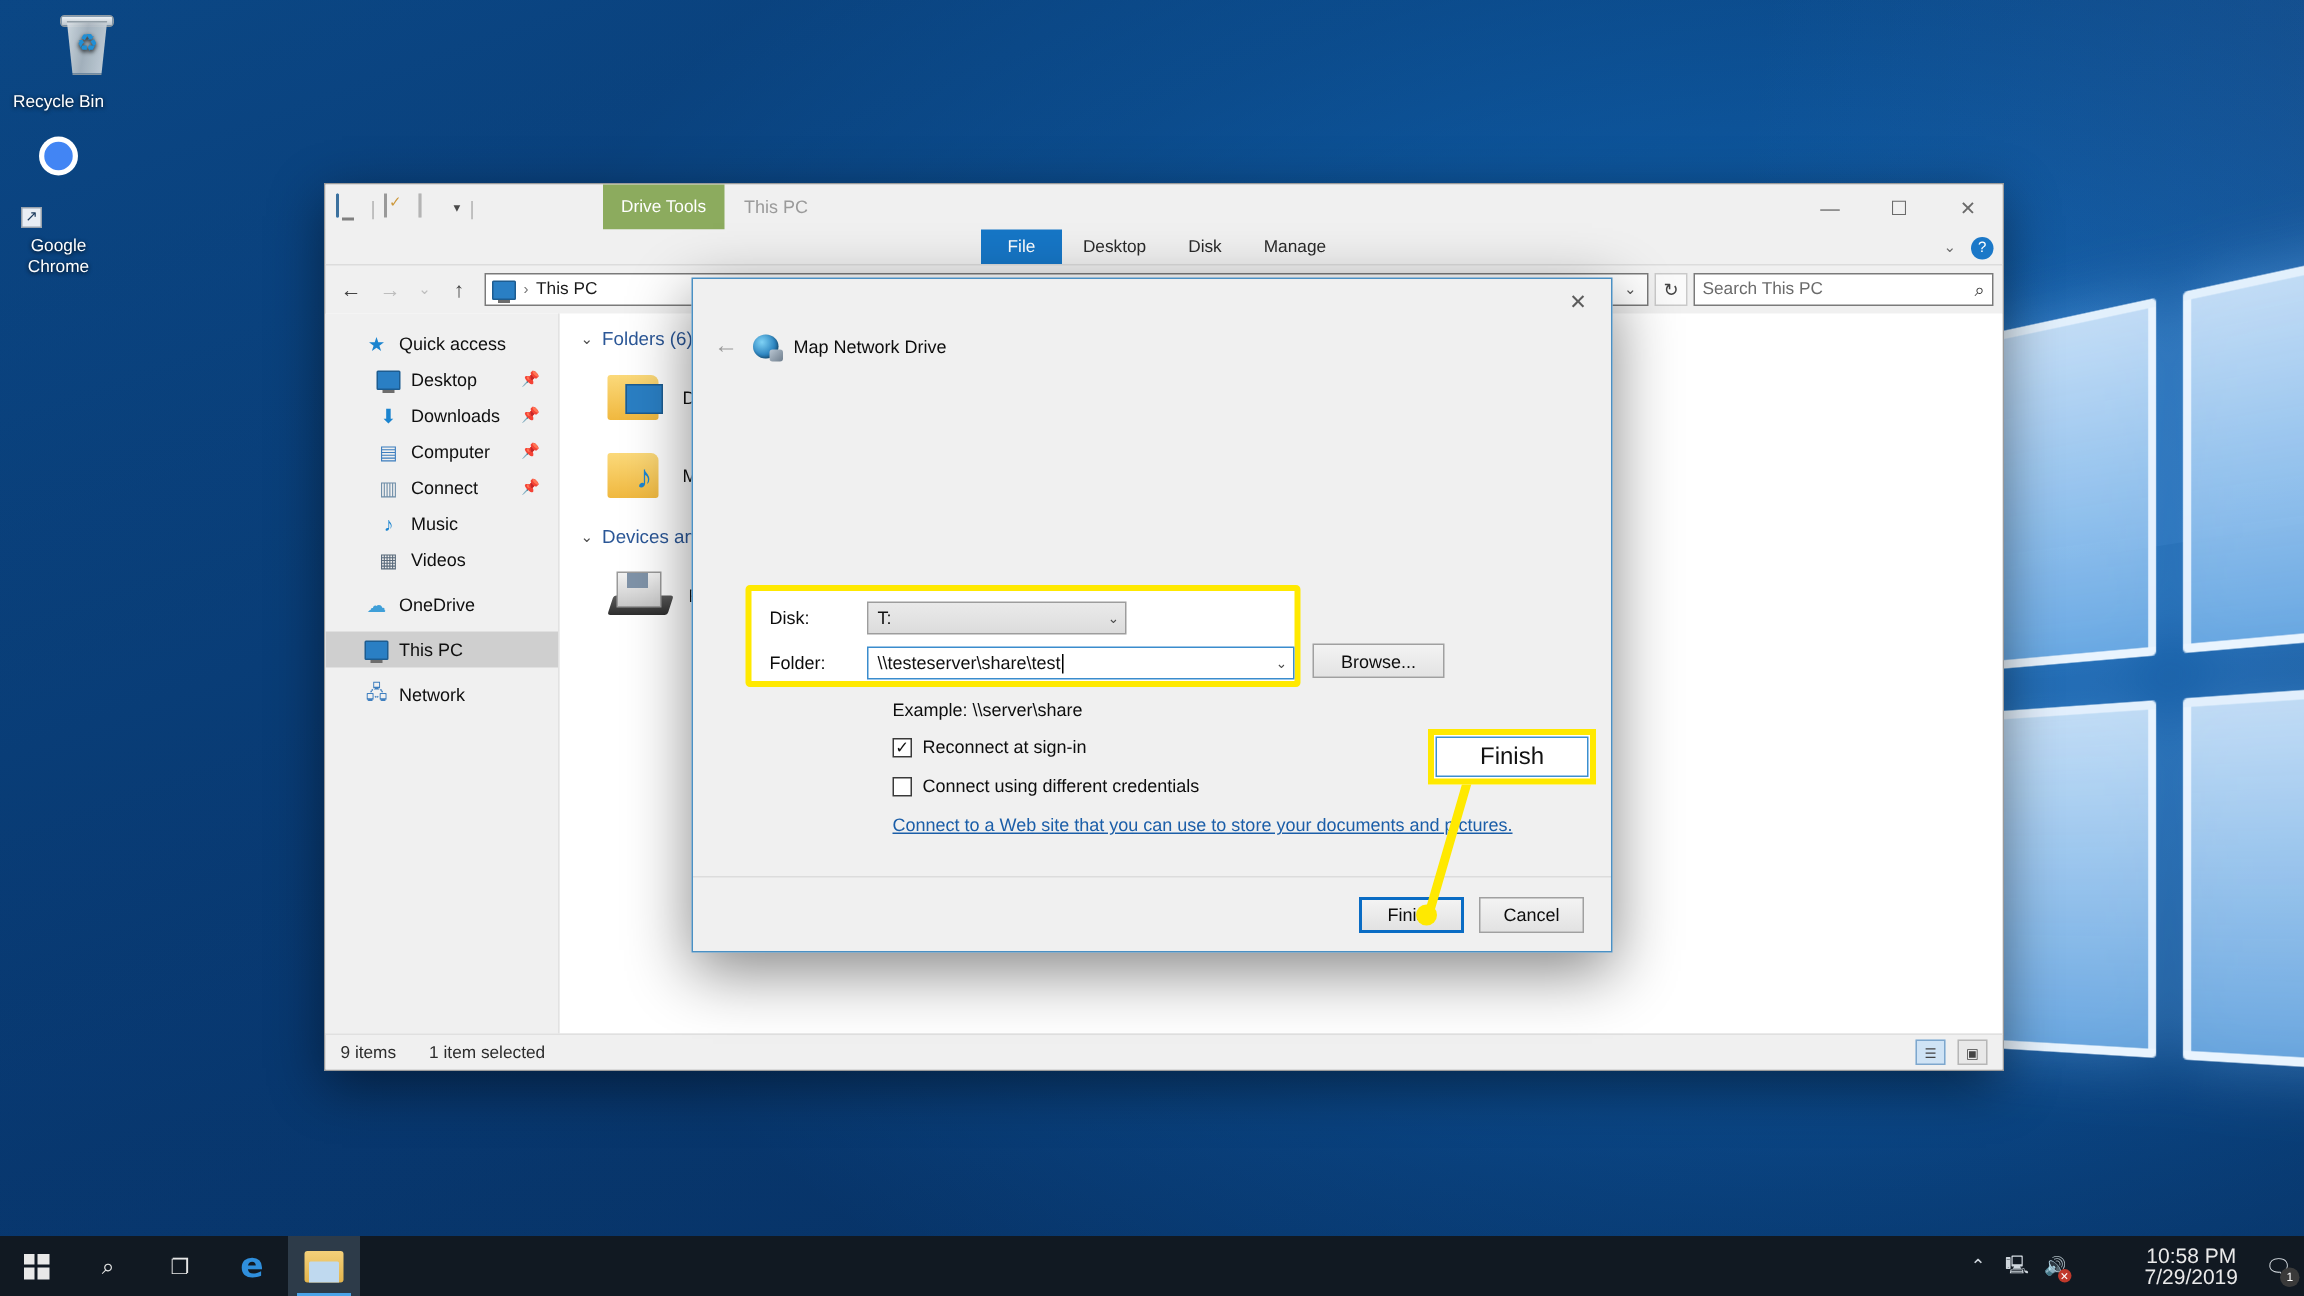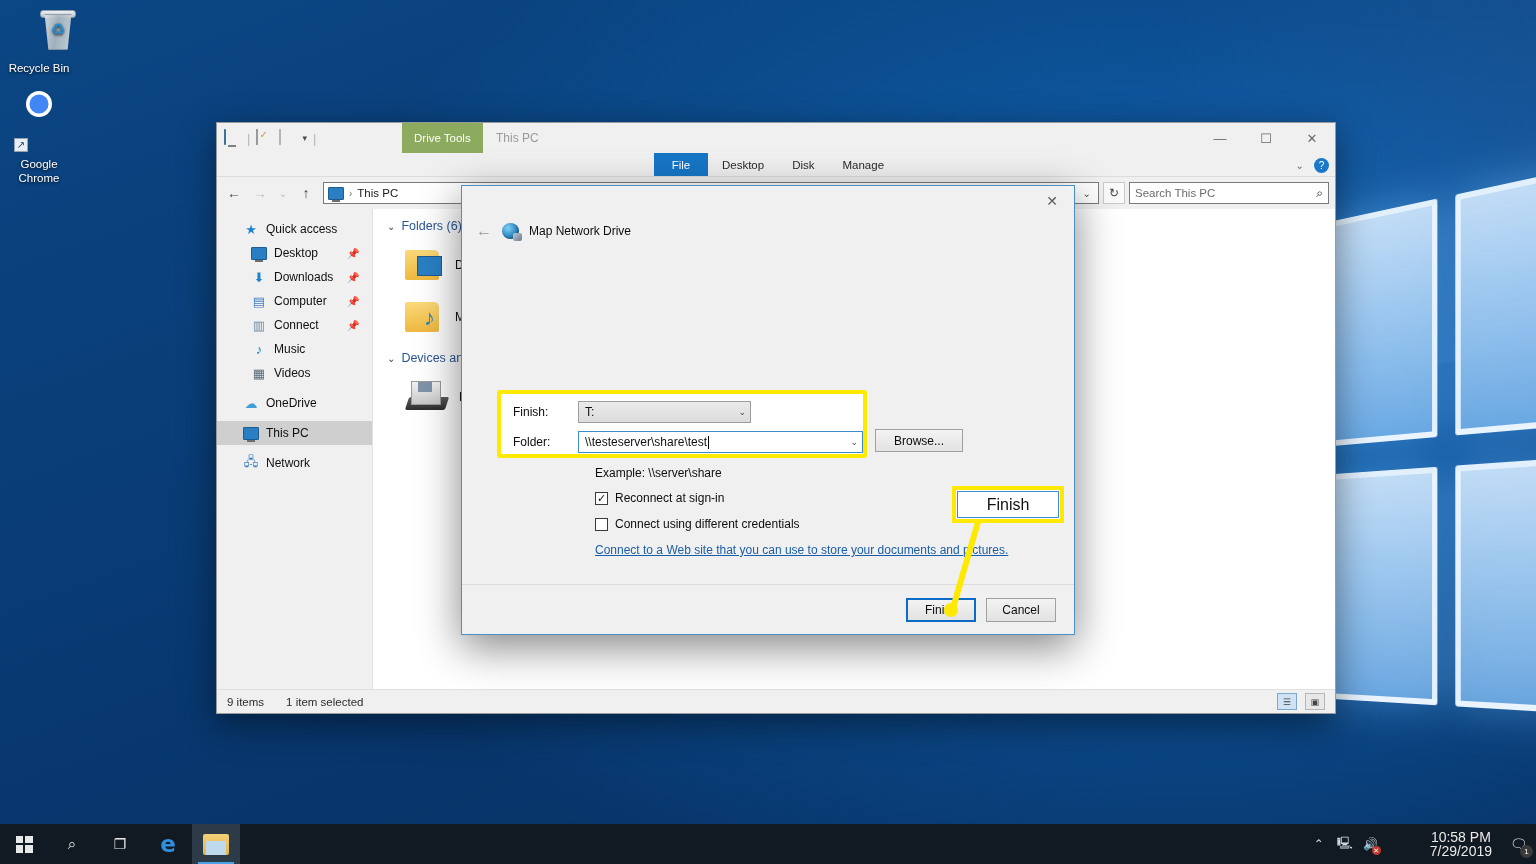--- a/index.html
+++ b/index.html
@@ -515,21 +515,21 @@
     <div class="mnd-head">
       <span class="back-arrow">←</span>
       <span class="globe"></span>
       <span class="mnd-title-text">Map Network Drive</span>
     </div>
 
     <div class="mnd-body">
 
       <div class="hl-box">
         <div class="field-row" style="margin-top:5px;">
-          <span class="lbl">Finish:</span>
+          <span class="lbl">Disk:</span>
           <span class="combo drive">
             <span>T:</span>
             <span class="arw">⌄</span>
           </span>
         </div>
         <div class="field-row" style="margin-top:4px;">
           <span class="lbl">Folder:</span>
           <span class="combo folder">
             <span class="txt">\\testeserver\share\test</span>
               <span class="caret-bar"></span>

